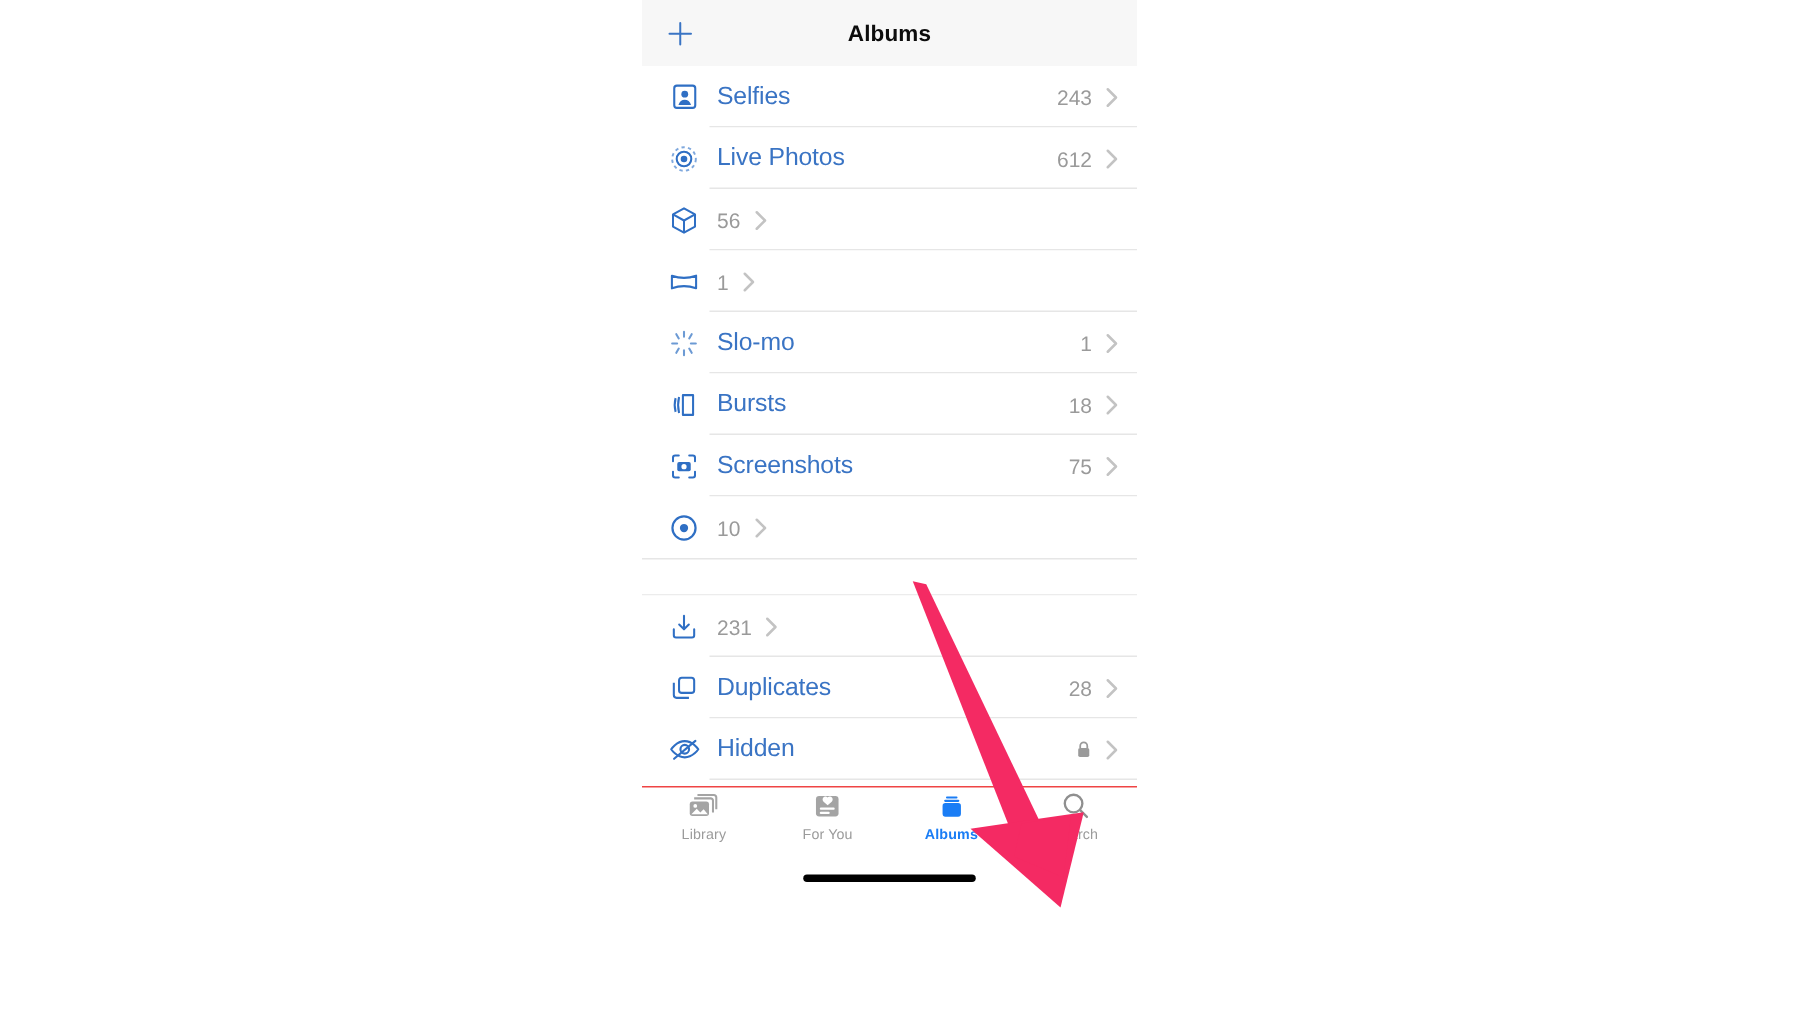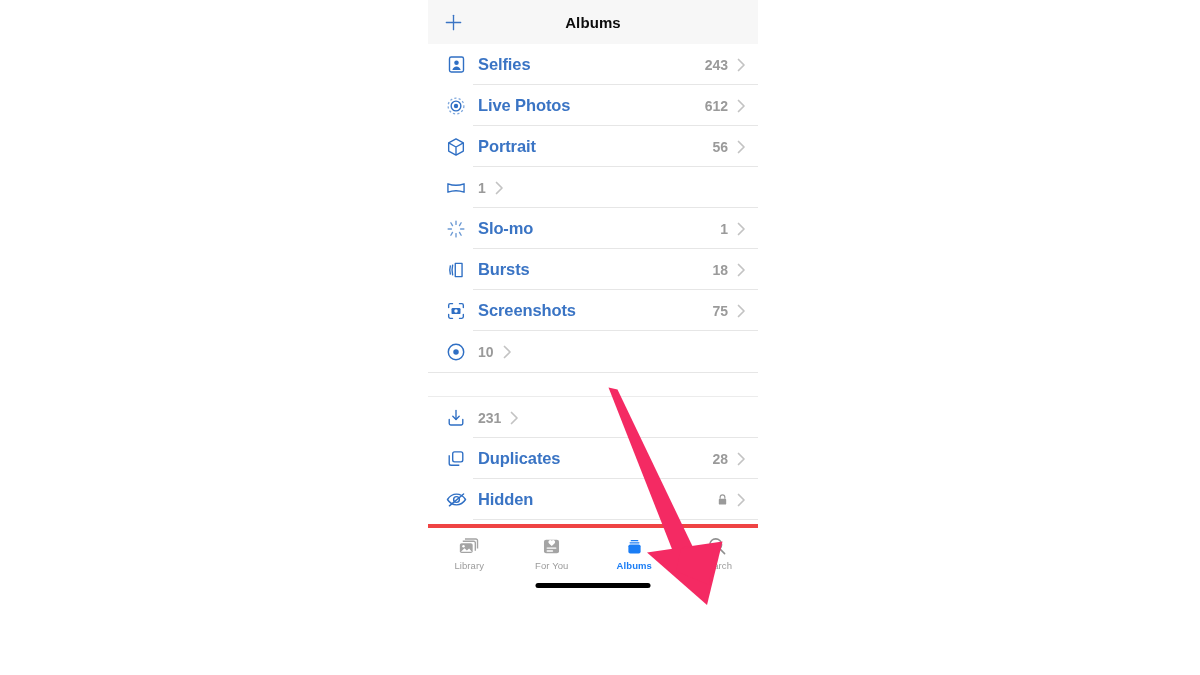--- a/index.html
+++ b/index.html
@@ -68,21 +68,20 @@
   .row {
     position: relative;
     height: 41px;
     display: flex;
     align-items: center;
     padding-left: 16px;
     padding-right: 12px;
     box-sizing: border-box;
     cursor: pointer;
     background: #ffffff;
-    font-weight: bold;
   }
   .row .sep {
     position: absolute;
     left: 45px;
     right: 0;
     bottom: 0;
     height: 1px;
     background: #e6e6e6;
   }
   .row-icon {
@@ -152,24 +151,24 @@
   }
 
   
   .tabbar {
     position: absolute;
     left: 0;
     right: 0;
     bottom: 0;
     height: 73px;
     background: #ffffff;
-    border-top: 4px solid #ef4444;
+    border-top: 1px solid #ef4444;
     display: flex;
     align-items: flex-start;
-    padding-top: 6px;
+    padding-top: 0;
     box-sizing: border-box;
   }
   .tab {
     flex: 1 1 0;
     display: flex;
     flex-direction: column;
     align-items: center;
     justify-content: flex-start;
     cursor: pointer;
     gap: 2px;
@@ -270,21 +269,20 @@
 
       <div class="row">
         <span class="row-icon">
           <svg viewBox="0 0 24 24" width="22" height="22" aria-hidden="true">
             <g fill="none" stroke="#2f6fc4" stroke-width="1.5" stroke-linejoin="round">
               <path d="M12 3.2 20 7.6v8.8L12 20.8 4 16.4V7.6z"></path>
               <path d="M4 7.6 12 12l8-4.4M12 12v8.8"></path>
             </g>
           </svg>
         </span>
-        <span class="row-label">Portrait</span>
         <span class="row-count">56</span>
         <span class="chev">
           <svg viewBox="0 0 9 14" width="9" height="14">
               <polyline points="1.5,1.5 7,7 1.5,12.5" fill="none" stroke="#c3c3c3" stroke-width="1.7" stroke-linecap="round" stroke-linejoin="round"></polyline>
             </svg>
         </span>
         <span class="sep"></span>
       </div>
 
       <div class="row">

